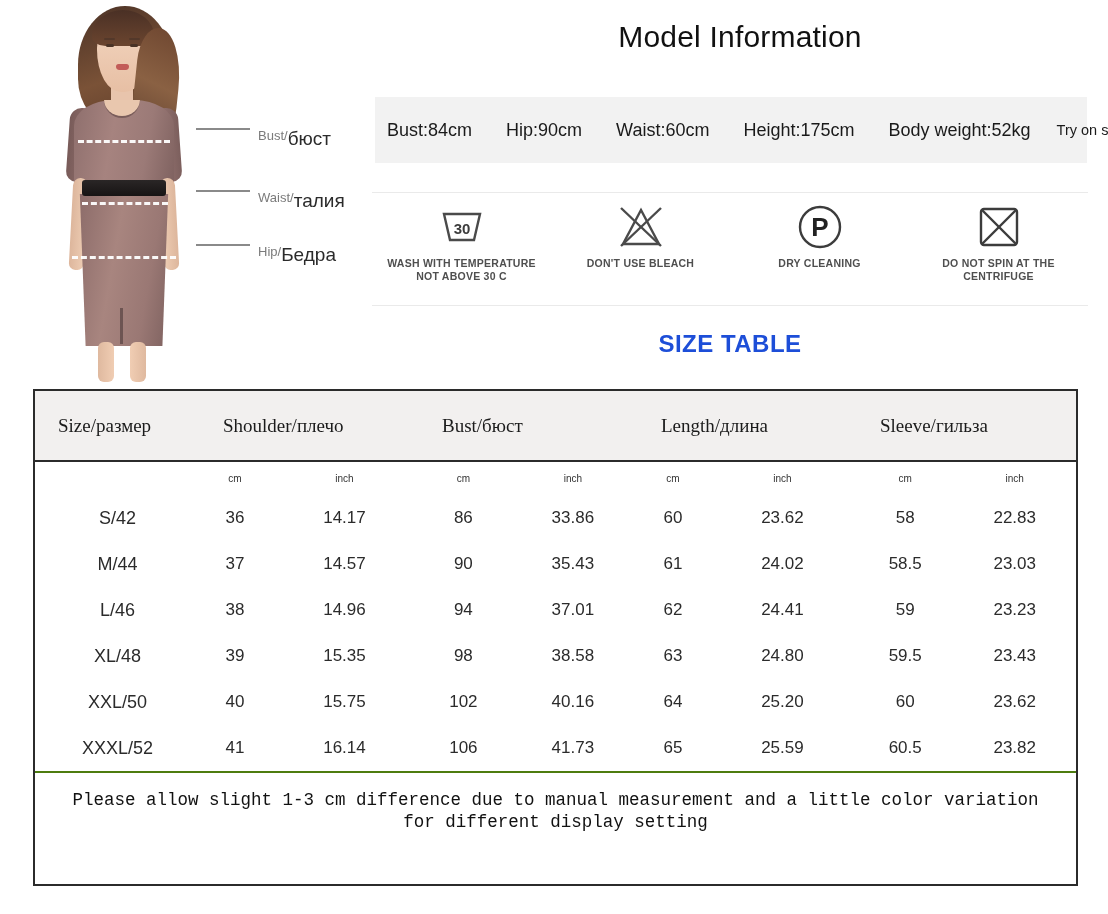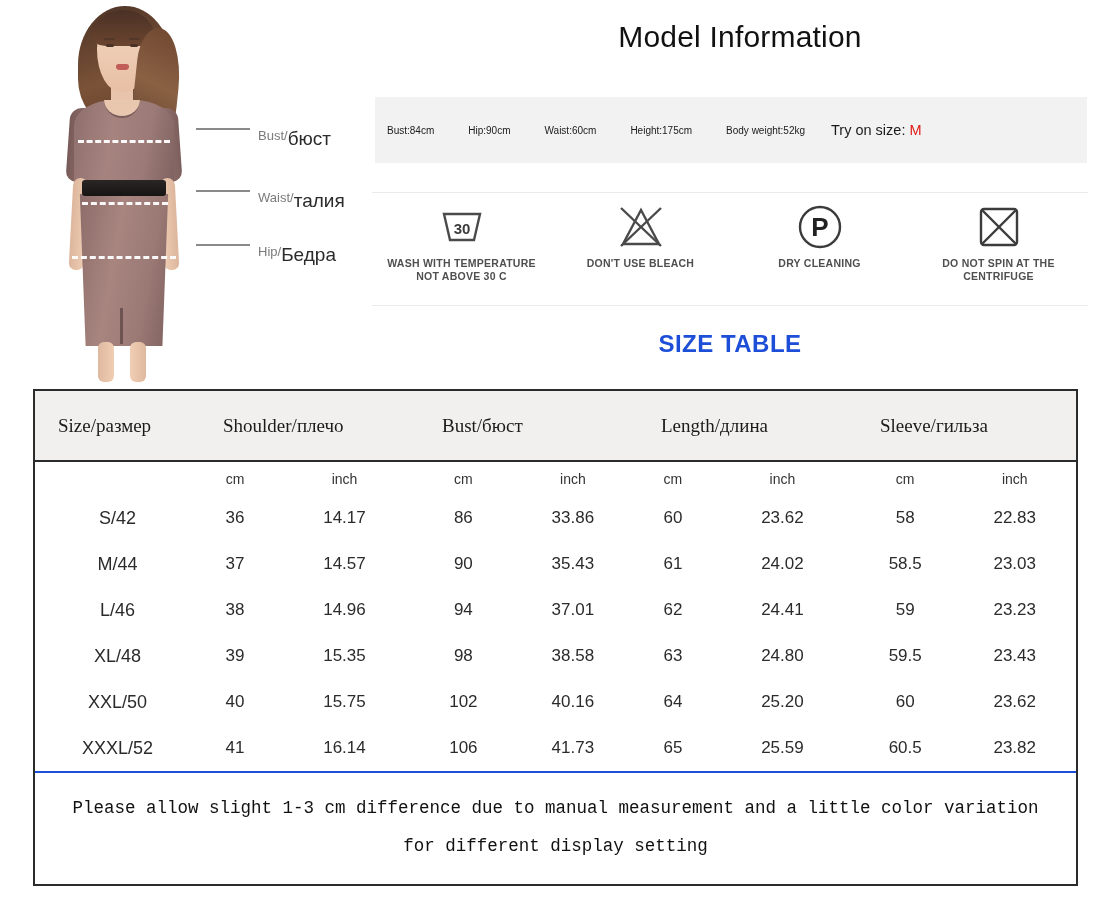--- a/index.html
+++ b/index.html
@@ -122,21 +122,21 @@
 
   
   #model-info-title {
     position:absolute; left: 372px; top: 20px; width: 736px;
     text-align:center; font-size: 30px; color:#111; letter-spacing:.2px;
   }
   #measure-band {
     position:absolute; left: 375px; top: 97px; width: 712px; height: 66px;
     background:#f2f2f2; display:flex; align-items:center; padding-left: 12px;
   }
-  .measure-item { font-size: 10px; color:#1a1a1a; white-space:nowrap; }
+  .measure-item { font-size: 18px; color:#1a1a1a; white-space:nowrap; }
   .measure-item + .measure-item { margin-left: 34px; }
   #tryon { margin-left: 26px; font-size:14.5px; color:#1a1a1a; white-space:nowrap; }
   #tryon .size-val { color:#e01b1b; }
 
   #care-band {
     position:absolute; left: 372px; top: 192px; width: 716px; height: 114px;
     border-top: 1px solid #eaeaea; border-bottom: 1px solid #eaeaea;
     display:flex; align-items:flex-start; justify-content:space-around;
     padding-top: 10px;
   }
@@ -159,33 +159,33 @@
     border: 2px solid #2b2b2b; border-collapse: collapse; background:#fff;
   }
   #size-table table { width:100%; border-collapse: collapse; }
   #size-table .hdr-row td {
     background:#f2f0ef; height: 70px;
     font-family: "Liberation Serif", serif; font-size: 19px; color:#1b1b1b;
     border-bottom: 2px solid #2b2b2b;
   }
   .hdr-label { padding-left: 22px; }
   .unit-row td {
-    height: 34px; font-size: 14px; color:#333; text-align:center;
+    height: 34px; font-size: 10px; color:#333; text-align:center;
     font-family: "Liberation Sans", sans-serif;
   }
   .data-row td {
     height: 46px; text-align:center;
     font-family: "Liberation Sans", sans-serif; font-size: 17px; color:#2b2b2b;
   }
   .data-row td.size-cell { font-size: 18px; }
   #note-row {
-    border-top: 2px solid #1d4ed8;
+    border-top: 2px solid #4d7c0f;
     padding: 16px 24px 18px 24px; text-align:center;
     font-family: "Liberation Mono", monospace; font-size: 17.5px; color:#111;
-    line-height: 38px;
+    line-height: 22px;
   }
   .col-size { width: 165px; }
   .col-n { width: 110px; }
 </style>
 </head>
 <body>
 
 <div id="page">
 
   <div id="model-panel">

